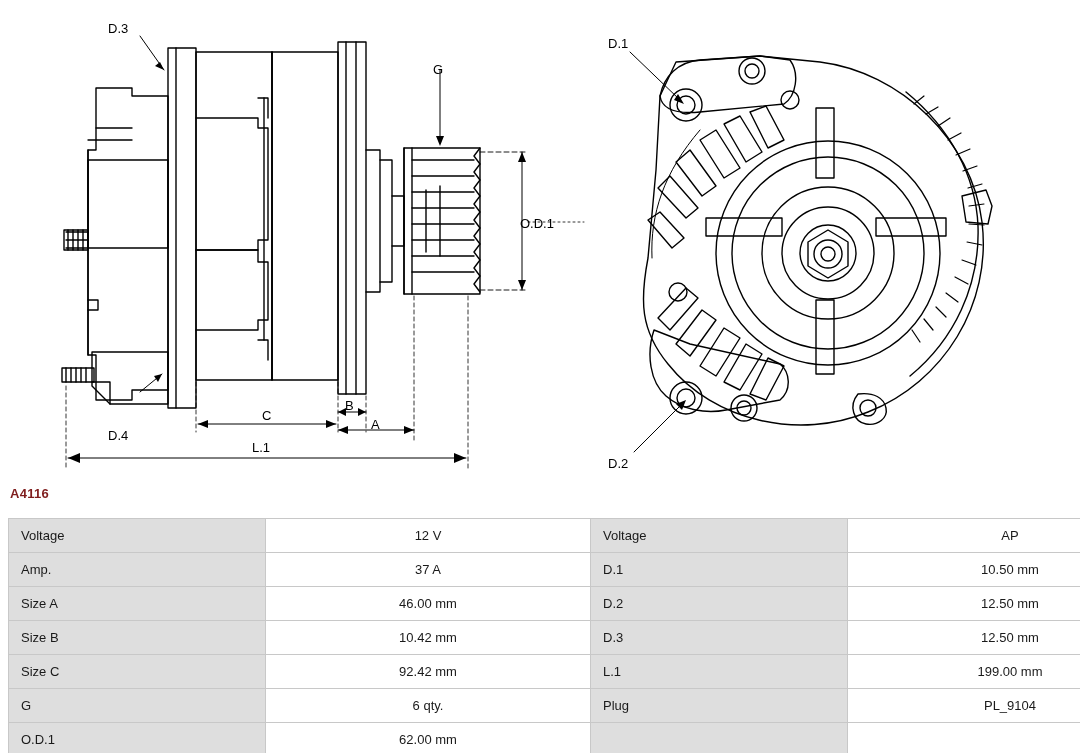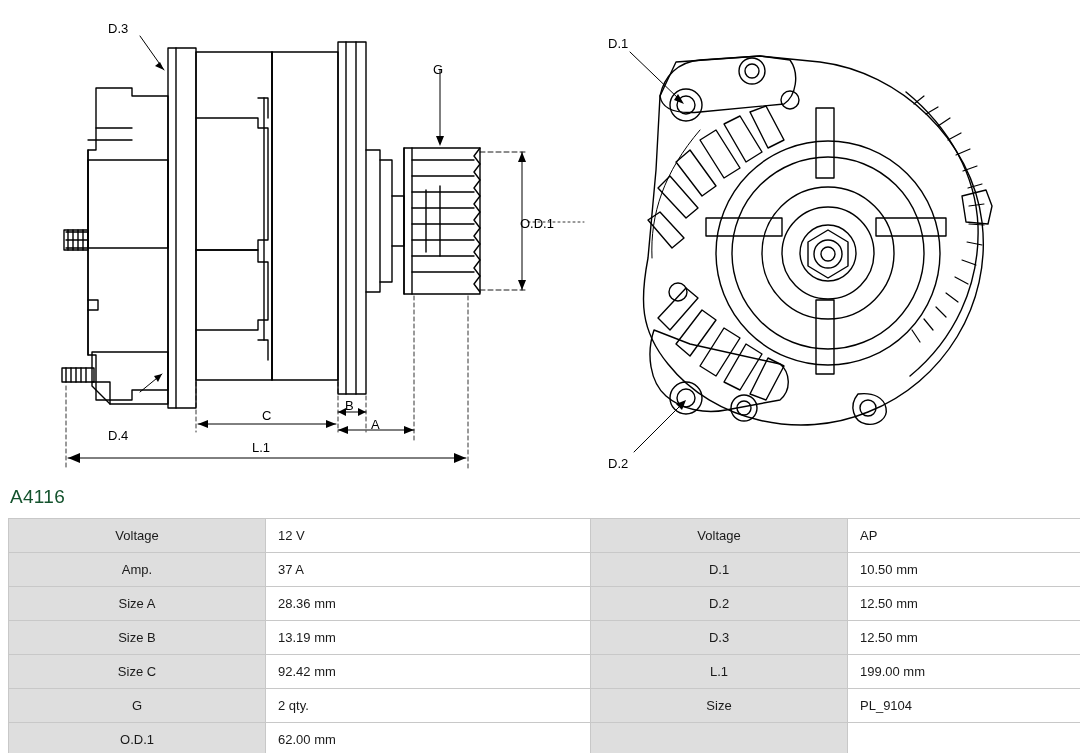--- a/index.html
+++ b/index.html
@@ -19,23 +19,23 @@
     position: absolute;
     left: 0;
     top: 0;
     width: 1080px;
     height: 480px;
   }
   #part-number {
     position: absolute;
     left: 10px;
     top: 486px;
-    font-size: 19px;
-    font-weight: normal;
-    color: #14532d;
+    font-size: 13px;
+    font-weight: bold;
+    color: #7f1d1d;
     letter-spacing: 0.3px;
   }
   #spec-table {
     position: absolute;
     left: 8px;
     top: 518px;
     width: 1064px;
     border-collapse: collapse;
     table-layout: fixed;
     font-size: 13px;
@@ -43,27 +43,27 @@
   #spec-table td {
     height: 33px;
     border: 1px solid #c8c8c8;
     padding: 0 12px;
     vertical-align: middle;
     white-space: nowrap;
     overflow: hidden;
   }
   #spec-table td.label {
     background: #dedede;
-    text-align: center;
+    text-align: left;
     color: #1a1a1a;
     width: 232px;
   }
   #spec-table td.value {
     background: #ffffff;
-    text-align: left;
+    text-align: center;
     color: #1a1a1a;
     width: 300px;
   }
   #spec-table td.blank {
     background: #ffffff;
     border: 1px solid #c8c8c8;
   }
   #spec-table td.blank.label-blank {
     background: #dedede;
   }
@@ -263,40 +263,40 @@
       <td class="value">AP</td>
     </tr>
     <tr>
       <td class="label">Amp.</td>
       <td class="value">37 A</td>
       <td class="label">D.1</td>
       <td class="value">10.50 mm</td>
     </tr>
     <tr>
       <td class="label">Size A</td>
-      <td class="value">28.36 mm</td>
+      <td class="value">46.00 mm</td>
       <td class="label">D.2</td>
       <td class="value">12.50 mm</td>
     </tr>
     <tr>
       <td class="label">Size B</td>
-      <td class="value">13.19 mm</td>
+      <td class="value">10.42 mm</td>
       <td class="label">D.3</td>
       <td class="value">12.50 mm</td>
     </tr>
     <tr>
       <td class="label">Size C</td>
       <td class="value">92.42 mm</td>
       <td class="label">L.1</td>
       <td class="value">199.00 mm</td>
     </tr>
     <tr>
       <td class="label">G</td>
-      <td class="value">2 qty.</td>
-      <td class="label">Size</td>
+      <td class="value">6 qty.</td>
+      <td class="label">Plug</td>
       <td class="value">PL_9104</td>
     </tr>
     <tr>
       <td class="label">O.D.1</td>
       <td class="value">62.00 mm</td>
       <td class="label label-blank blank"></td>
       <td class="value blank"></td>
     </tr>
   </tbody>
 </table>

